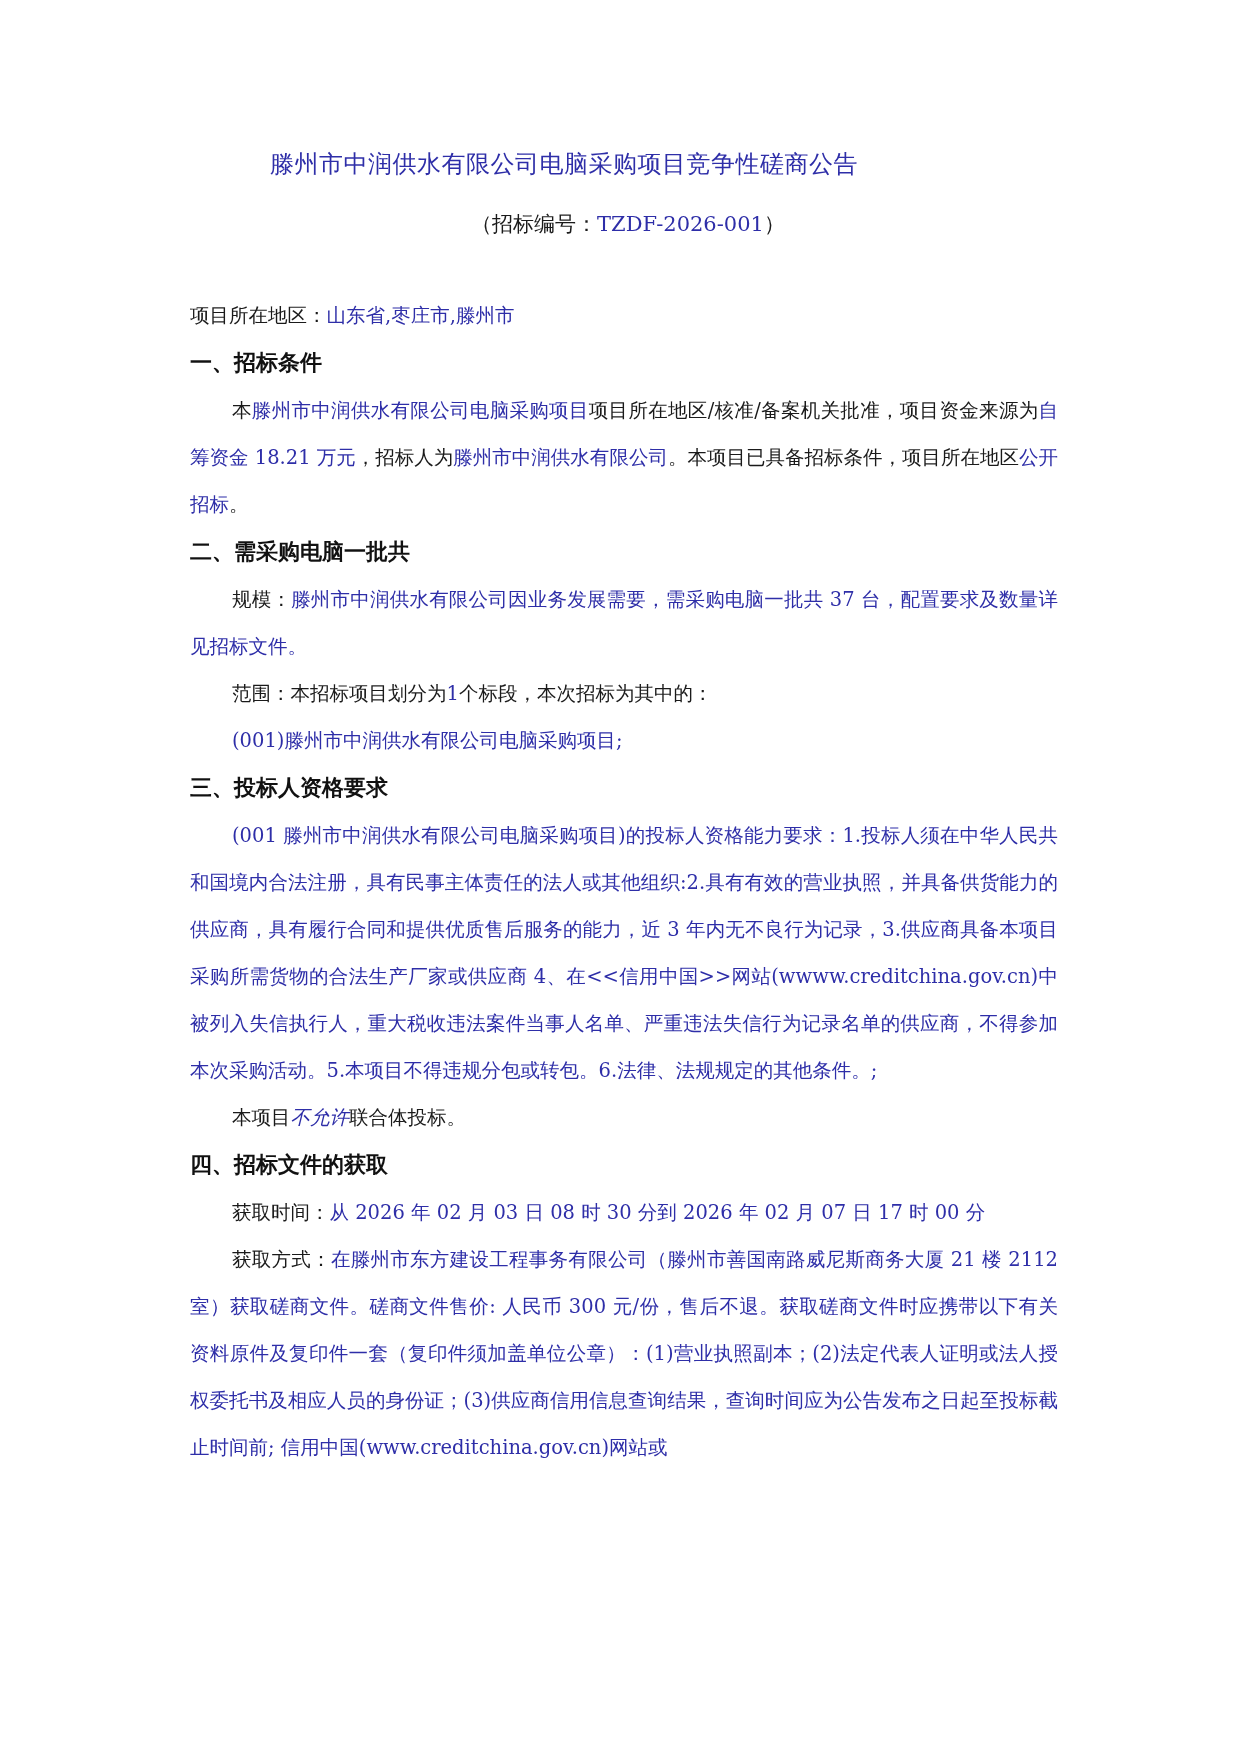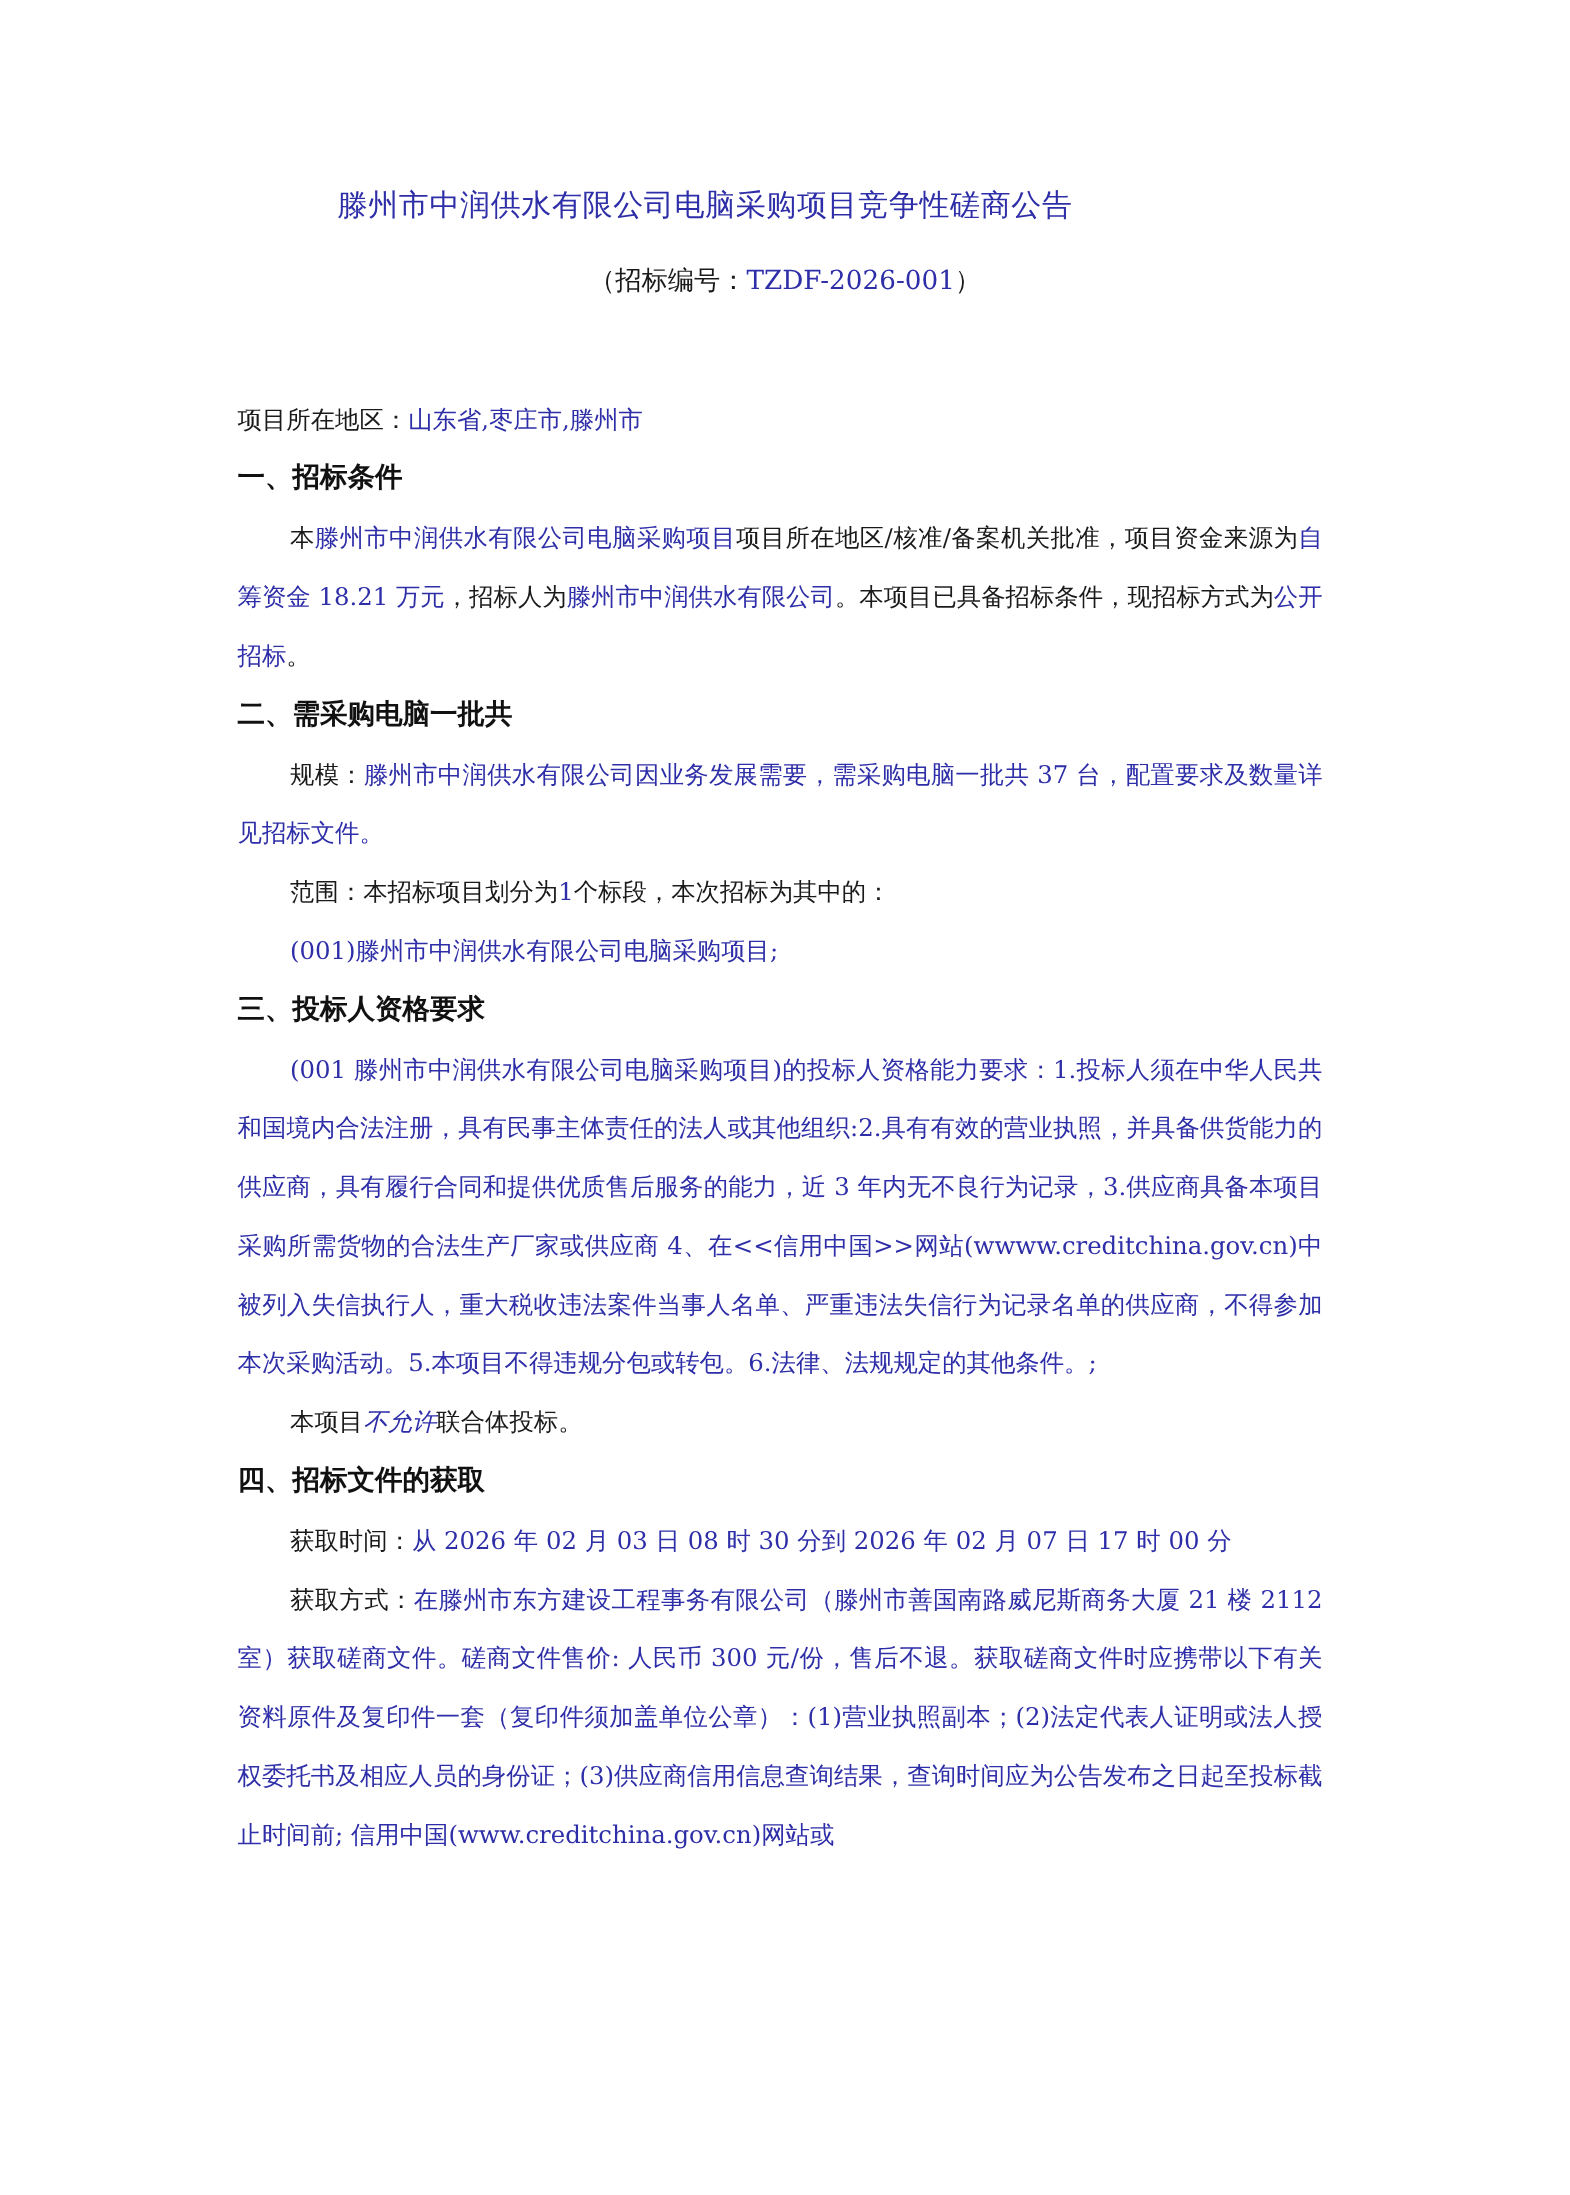--- a/index.html
+++ b/index.html
@@ -5,21 +5,21 @@
   html, body { margin: 0; padding: 0; background: #ffffff; }
   body { width: 1256px; height: 1756px; position: relative; overflow: hidden;
          font-family: "DejaVu Serif", "Liberation Serif", serif; color: #1a1a1a; }
   .page { position: absolute; left: 0; top: 0; width: 1256px; height: 1756px; }
   .title { position: absolute; left: 0; width: 1128px; top: 148px; text-align: center;
            font-size: 24px; color: #2e2ea8; letter-spacing: 0.5px; }
   .subtitle { position: absolute; left: 0; width: 1256px; top: 198px; text-align: center;
               font-size: 21px; color: #1a1a1a; margin-top: 12px; }
   .blue { color: #2e2ea8; }
   .italic { font-style: italic; margin-top: 40px; }
-  .body-block { position: absolute; left: 190px; top: 312px; width: 868px; }
+  .body-block { position: absolute; left: 190px; top: 292px; width: 868px; }
   .line { font-size: 19.5px; line-height: 47px; height: 47px; white-space: nowrap; overflow: visible; }
   .para { font-size: 19.5px; line-height: 47px; text-align: justify; text-align-last: left; }
   .indent { text-indent: 42px; }
   .heading { font-family: "DejaVu Sans", "Liberation Sans", sans-serif; font-weight: bold;
              font-size: 22px; line-height: 48px; height: 48px; color: #111; }
   .just { text-align: justify; }
 </style>
 </head>
 <body>
 
@@ -32,21 +32,21 @@
   </div>
 
   <div class="body-block">
 
     <div class="line">
       <span>项目所在地区：</span><span class="blue">山东省,枣庄市,滕州市</span>
     </div>
 
     <div class="heading">一、招标条件</div>
     <div class="para indent">
-      <span>本</span><span class="blue">滕州市中润供水有限公司电脑采购项目</span><span>项目所在地区/核准/备案机关批准，项目资金来源为</span><span class="blue">自筹资金 18.21 万元</span><span>，招标人为</span><span class="blue">滕州市中润供水有限公司</span><span>。本项目已具备招标条件，现招标方式为</span><span class="blue">公开招标</span><span>。</span>
+      <span>本</span><span class="blue">滕州市中润供水有限公司电脑采购项目</span><span>项目所在地区/核准/备案机关批准，项目资金来源为</span><span class="blue">自筹资金 18.21 万元</span><span>，招标人为</span><span class="blue">滕州市中润供水有限公司</span><span>。本项目已具备招标条件，项目所在地区</span><span class="blue">公开招标</span><span>。</span>
     </div>
 
     <div class="heading">二、需采购电脑一批共</div>
     <div class="para indent">
       <span>规模：</span><span class="blue">滕州市中润供水有限公司因业务发展需要，需采购电脑一批共 37 台，配置要求及数量详见招标文件。</span>
     </div>
     <div class="line indent">
       <span>范围：本招标项目划分为</span><span class="blue">1</span><span>个标段，本次招标为其中的：</span>
     </div>
     <div class="line indent blue">(001)滕州市中润供水有限公司电脑采购项目;</div>

